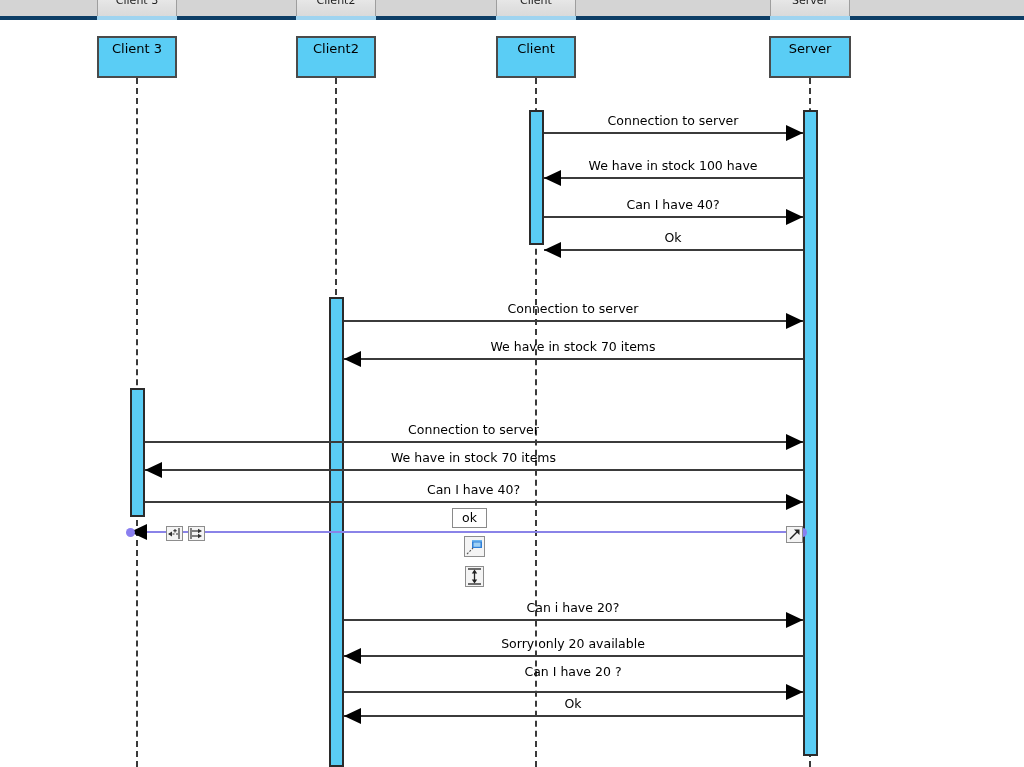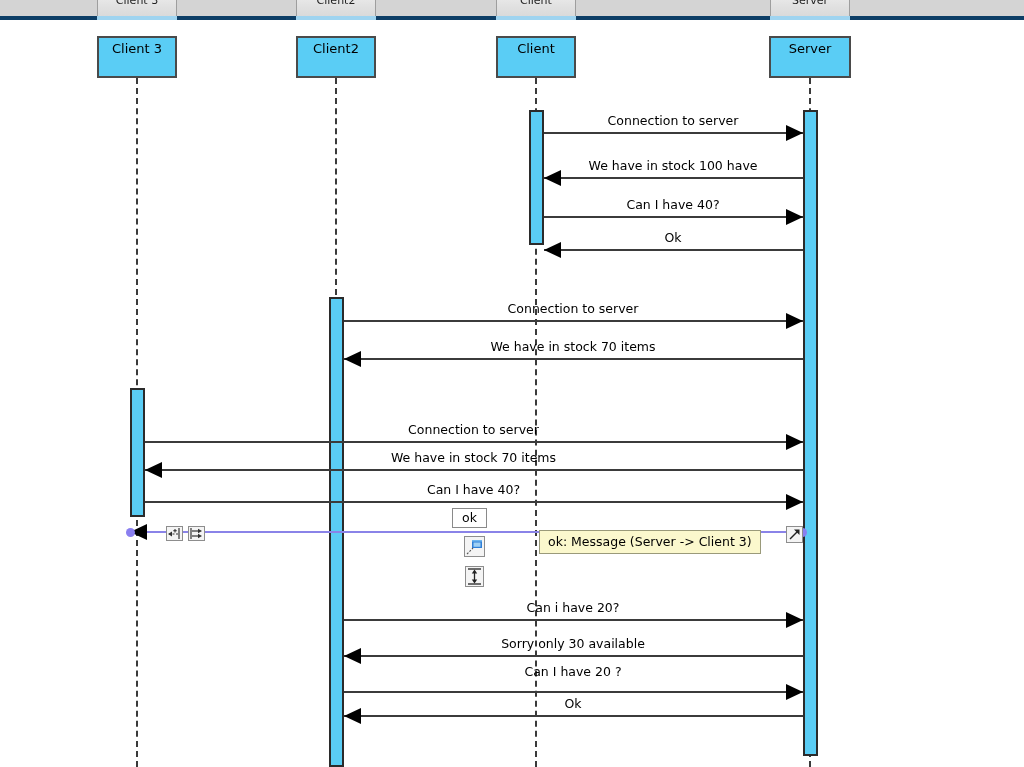--- a/index.html
+++ b/index.html
@@ -214,21 +214,21 @@
         <div class="arrowhead arrow-left" style="top: 442px; left: 144.5px;"></div>
         <div class="msg-label" style="left: 144.5px; width: 658px; top: 430px;">We have in stock 70 items</div>
         <div class="msg-line" style="left: 144.5px; top: 481px; width: 658px;"></div>
         <div class="arrowhead arrow-right" style="top: 474px; left: 785.5px;"></div>
         <div class="msg-label" style="left: 144.5px; width: 658px; top: 462px;">Can I have 40?</div>
         <div class="msg-line" style="left: 343.5px; top: 599px; width: 459px;"></div>
         <div class="arrowhead arrow-right" style="top: 592px; left: 785.5px;"></div>
         <div class="msg-label" style="left: 343.5px; width: 459px; top: 580px;">Can i have 20?</div>
         <div class="msg-line" style="left: 343.5px; top: 635px; width: 459px;"></div>
         <div class="arrowhead arrow-left" style="top: 628px; left: 343.5px;"></div>
-        <div class="msg-label" style="left: 343.5px; width: 459px; top: 616px;">Sorry only 30 available</div>
+        <div class="msg-label" style="left: 343.5px; width: 459px; top: 616px;">Sorry only 20 available</div>
         <div class="msg-line" style="left: 343.5px; top: 671px; width: 459px;"></div>
         <div class="arrowhead arrow-right" style="top: 664px; left: 785.5px;"></div>
         <div class="msg-label" style="left: 343.5px; width: 459px; top: 644px;">Can I have 20 ?</div>
         <div class="msg-line" style="left: 343.5px; top: 695px; width: 459px;"></div>
         <div class="arrowhead arrow-left" style="top: 688px; left: 343.5px;"></div>
         <div class="msg-label" style="left: 343.5px; width: 459px; top: 676px;">Ok</div>
       </div>
 
     <div id="sel-group">
       <div class="sel-line" id="sel-line" style="left: 129.5px; top: 511px; width: 673px;"></div>
@@ -277,20 +277,19 @@
       </svg>
     </div>
 
     <div class="mini-btn" style="left:786px; top:506px; width:17px; height:17px;">
       <svg width="15" height="15" viewBox="0 0 15 15">
         <line x1="3" y1="12" x2="11" y2="4" stroke="#222" stroke-width="1.5"></line>
         <polygon points="12.5,2.5 12.5,8 7,2.5" fill="#222"></polygon>
       </svg>
     </div>
 
-    <div id="tooltip" style="left: 539px; top: 510px;">ok: Message (Server -&gt; Client 3)</div>
 
   </div>
 <div class="tab-active-underline" style="left: 97px; width: 80px;"></div>
     <div class="tab-active-underline" style="left: 296px; width: 80px;"></div>
     <div class="tab-active-underline" style="left: 496px; width: 80px;"></div>
     <div class="tab-active-underline" style="left: 770px; width: 80px;"></div>
   </div>
 
 </body></html>

